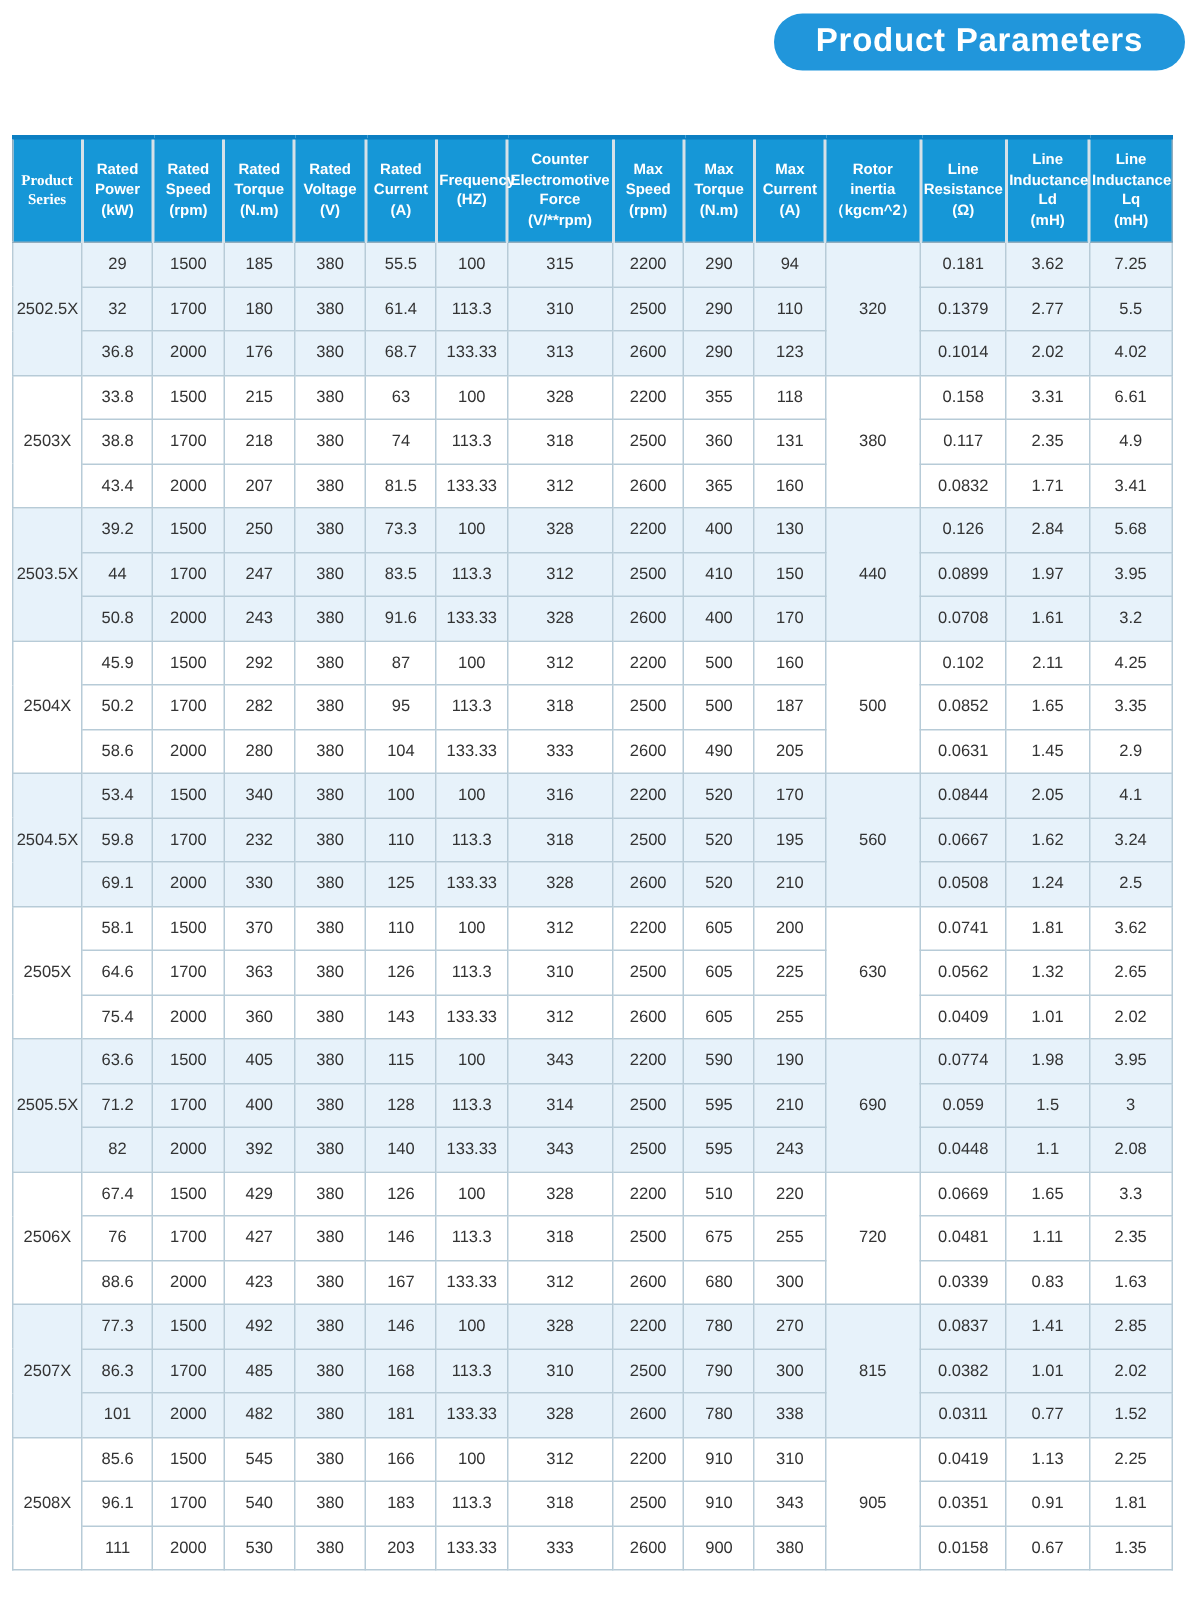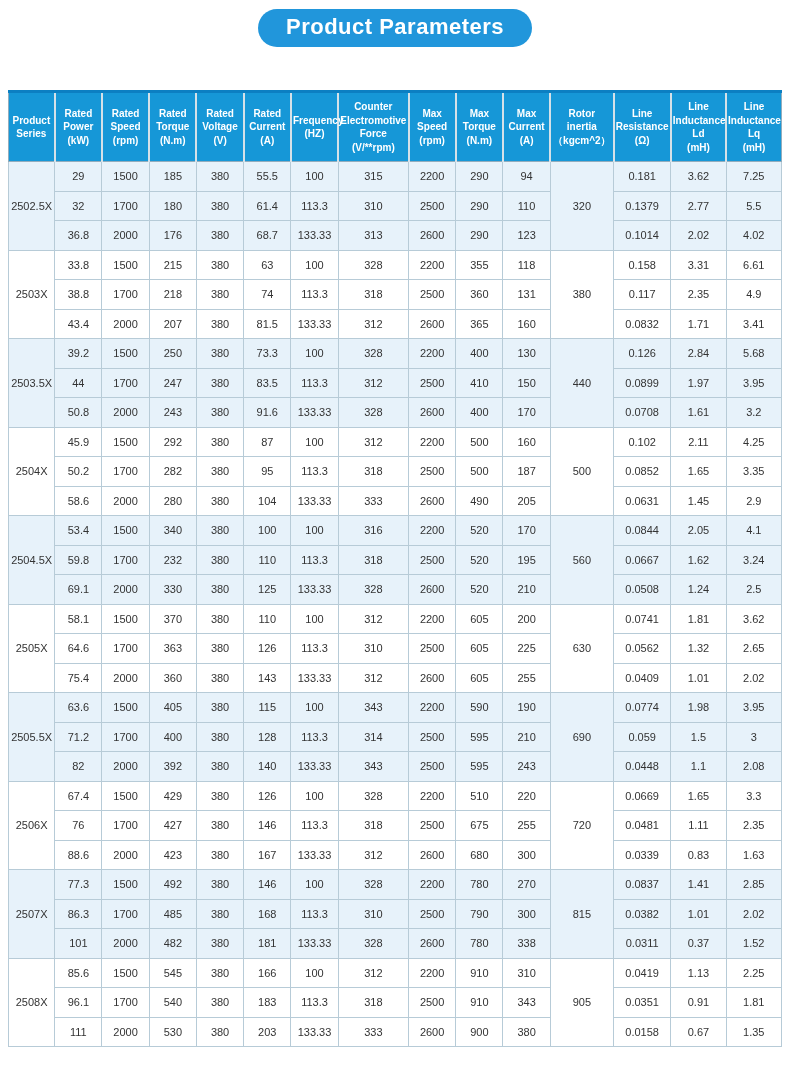--- a/index.html
+++ b/index.html
@@ -1,19 +1,19 @@
 <!DOCTYPE html>
 <html><head>
 <meta charset="utf-8">
 <style>
   * { margin: 0; padding: 0; box-sizing: border-box; }
   html, body { width: 790px; background: #ffffff; font-family: "Liberation Sans", "DejaVu Sans", sans-serif; }
   body { min-height: 1071px; }
 
-  .title-wrap { display: flex; justify-content: center; padding-top: 9px; }
+  .title-wrap { display: flex; justify-content: flex-end; padding-top: 9px; }
   .title-pill {
     background: #2196db;
     color: #ffffff;
     font-size: 22px;
     font-weight: 600;
     letter-spacing: 0.5px;
     padding: 7px 28px 9px 28px;
     border-radius: 19px;
     line-height: 1;
   }
@@ -35,21 +35,21 @@
     line-height: 1.35;
     white-space: pre-line;
     text-align: center;
     vertical-align: middle;
     height: 70px;
     padding: 2px 1px;
     border-left: 2px solid #d5e1e8;
     border-top: 3px solid #0c7fc2;
     border-bottom: 1px solid #93adbd;
   }
-  thead th:first-child { border-left: none; }
+  thead th:first-child { border-left: none; font-family: Liberation Serif, serif; }
 
   tbody td {
     border: 1px solid #b7cbd7;
     text-align: center;
     vertical-align: middle;
     height: 29.5px;
     font-size: 11px;
     color: #333333;
     padding: 0 1px;
     background: #ffffff;
@@ -545,21 +545,21 @@
           <td>2000</td>
           <td>482</td>
           <td>380</td>
           <td>181</td>
           <td>133.33</td>
           <td>328</td>
           <td>2600</td>
           <td>780</td>
           <td>338</td>
           <td>0.0311</td>
-          <td>0.37</td>
+          <td>0.77</td>
           <td>1.52</td>
         </tr>
         <tr>
           <td rowspan="3">2508X</td>
           <td>85.6</td>
           <td>1500</td>
           <td>545</td>
           <td>380</td>
           <td>166</td>
           <td>100</td>

